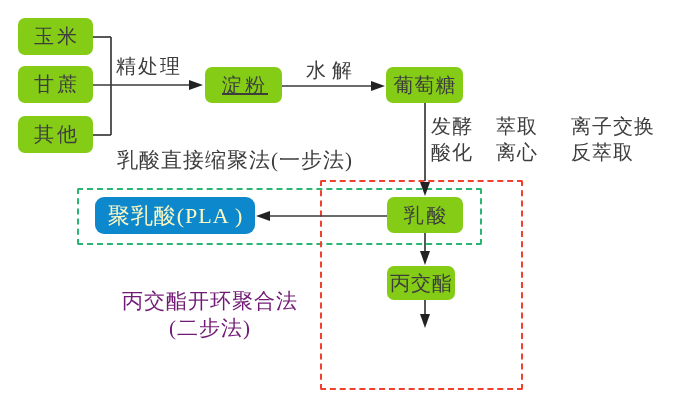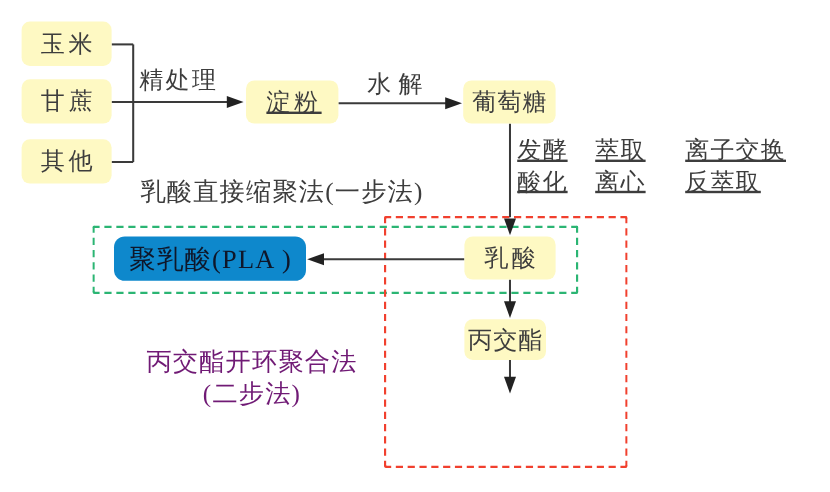--- a/index.html
+++ b/index.html
@@ -3,33 +3,33 @@
 <meta charset="utf-8">
 <style>
   html,body{margin:0;padding:0;background:#ffffff;}
   .canvas{
     position:relative;width:692px;height:410px;background:#ffffff;
     font-family:"Liberation Serif","DejaVu Serif",serif;
     overflow:hidden;
   }
   .connectors{position:absolute;left:0;top:0;width:692px;height:410px;}
   .node{
-    position:absolute;background:#fef9c3;border-radius:7px;color:#3d3d3d;
+    position:absolute;background:#84cc16;border-radius:7px;color:#3d3d3d;
     display:flex;align-items:center;justify-content:center;
     font-size:20px;letter-spacing:3px;text-indent:3px;white-space:nowrap;
   }
   .node.hl{
-    background:#0e88cc;color:#0f172a;border-radius:9px;font-size:22px;
+    background:#0e88cc;color:#fef9c3;border-radius:9px;font-size:22px;
     letter-spacing:1px;text-indent:1px;
   }
   .lbl{
     position:absolute;color:#3d3d3d;font-size:20px;white-space:nowrap;
     letter-spacing:2px;
   }
-  .stepcol{position:absolute;font-size:20px;color:#3d3d3d;line-height:26px;letter-spacing:1px;white-space:nowrap;text-decoration:underline;}
+  .stepcol{position:absolute;font-size:20px;color:#3d3d3d;line-height:26px;letter-spacing:1px;white-space:nowrap;}
   .stepcol div{white-space:nowrap;}
   .region{position:absolute;border-radius:2px;}
   .region.green{border:2px dashed #2bb573;left:77px;top:188px;width:401px;height:53px;}
   .region.red{border:2.5px dashed #f1402e;left:320px;top:180px;width:199px;height:206px;}
   .method{position:absolute;color:#701a75;font-size:21px;letter-spacing:1px;}
   .method.two{left:85px;top:288px;width:250px;text-align:center;line-height:27px;}
   
   .n-corn{left:18px;top:18px;width:75px;height:37px;}
   .n-cane{left:18px;top:66px;width:75px;height:37px;}
   .n-other{left:18px;top:116px;width:75px;height:37px;}

